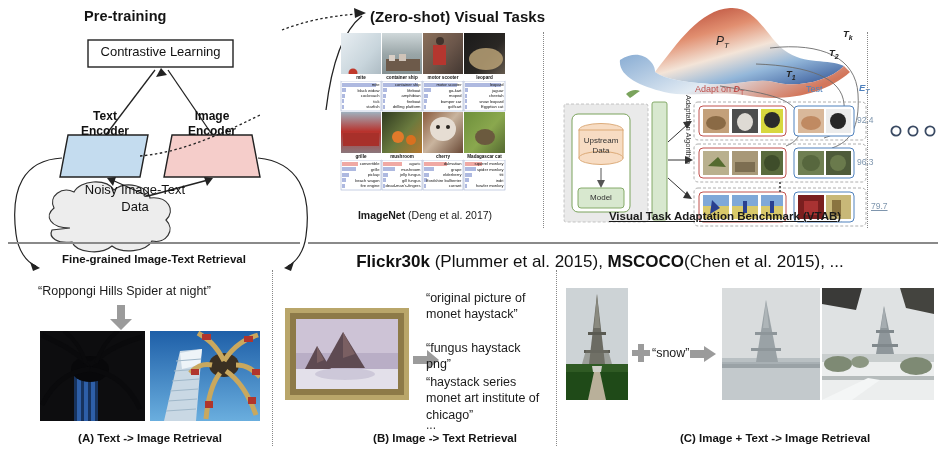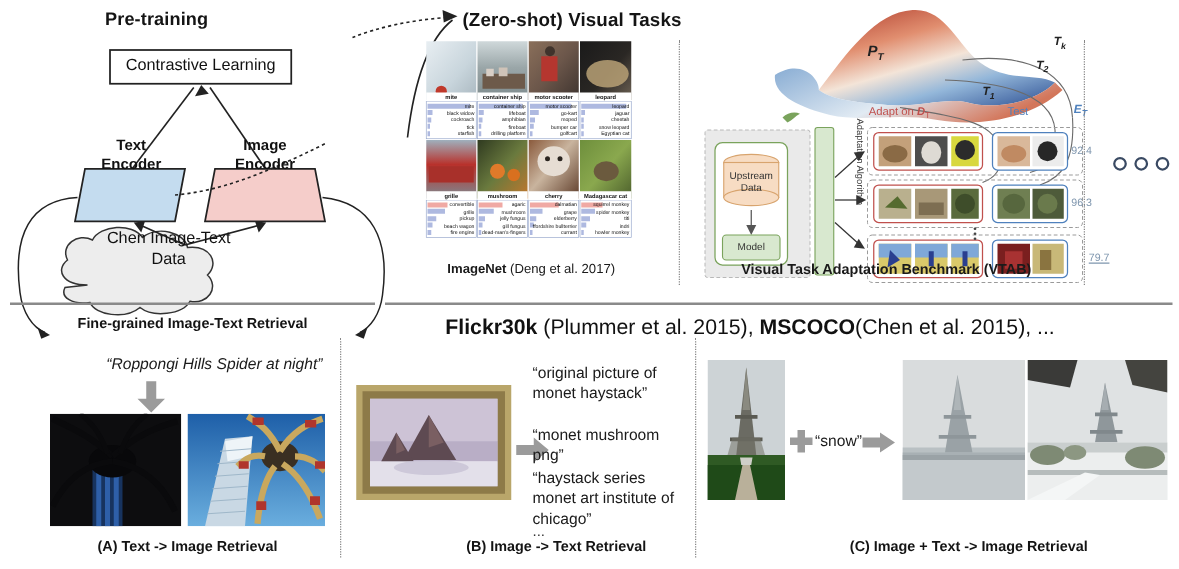--- a/index.html
+++ b/index.html
@@ -57,21 +57,21 @@
   <div>Text</div>
   <div>Encoder</div>
 </div>
 
 <div class="abs" style="left:171px;top:109px;width:82px;text-align:center;font-size:12px;font-weight:bold;line-height:1.22;">
   <div>Image</div>
   <div>Encoder</div>
 </div>
 
 <div class="abs" style="left:64px;top:182px;width:142px;text-align:center;font-size:13px;line-height:1.3;">
-  <div>Chen Image-Text</div>
+  <div>Noisy Image-Text</div>
   <div>Data</div>
 </div>
 
 <div class="abs hline" style="left:8px;top:242px;width:292px;height:1.5px;"></div>
 
 <div class="abs secttl" style="left:14px;top:253px;width:280px;">Fine-grained Image-Text Retrieval</div>
 
 <svg class="abs" style="left:282px;top:0px;" width="100" height="120" viewBox="0 0 100 120">
   <path d="M0,30 C20,22 46,16 76,14" stroke="#222" stroke-width="1.3" stroke-dasharray="2.5,2.5" fill="none"></path>
   <polygon points="84,13 72,8 73,18" fill="#222"></polygon>
@@ -356,21 +356,21 @@
     <rect x="266" y="193" width="25" height="24" fill="#c8b878"></rect>
       <rect x="272" y="198" width="9" height="16" fill="#8a7440"></rect>
 
     <circle cx="220" cy="181" r="1.1" fill="#444"></circle>
     <circle cx="220" cy="185" r="1.1" fill="#444"></circle>
     <circle cx="220" cy="189" r="1.1" fill="#444"></circle>
 
     <path d="M66,92 C70,88 76,87 80,89 C76,91 74,94 70,96 Z" fill="#7aa35c"></path>
   </svg>
 
-  <div class="abs" style="left:134px;top:32px;font-style:italic;font-weight:bold;font-size:12px;color:#222;">
+  <div class="abs" style="left:156px;top:32px;font-style:italic;font-weight:normal;font-size:12px;color:#222;">
     <span>P</span><sub style="font-size:8px;">T</sub>
   </div>
 
   <div class="abs" style="left:283px;top:26px;font-style:italic;font-weight:bold;font-size:9.5px;color:#222;">
     <span>T</span><sub style="font-size:7px;">k</sub>
   </div>
   <div class="abs" style="left:269px;top:45px;font-style:italic;font-weight:bold;font-size:9.5px;color:#222;">
     <span>T</span><sub style="font-size:7px;">2</sub>
   </div>
   <div class="abs" style="left:226px;top:66px;font-style:italic;font-weight:bold;font-size:9.5px;color:#222;">
@@ -391,39 +391,39 @@
   </div>
   <div class="abs" style="left:18px;top:191px;width:46px;text-align:center;font-size:8px;color:#333;">Model</div>
   <div class="abs" style="left:69px;top:123px;width:118px;text-align:center;font-size:7.5px;color:#333;
               transform:rotate(90deg);transform-origin:center;">Adaptation Algorithm</div>
 
   <div class="abs" style="left:297px;top:113px;font-size:8.5px;color:#7f96ae;">92.4</div>
   <div class="abs" style="left:297px;top:155px;font-size:8.5px;color:#7f96ae;">96.3</div>
   <div class="abs" style="left:311px;top:199px;font-size:8.5px;color:#7f96ae;text-decoration:underline;">79.7</div>
 </div>
 
-<div class="abs cap" style="left:566px;top:209px;width:286px;">
+<div class="abs cap" style="left:582px;top:209px;width:286px;text-decoration:underline;">
   <div class="capb" style="font-size:11.5px;">Visual Task Adaptation Benchmark (VTAB)</div>
 </div>
 
 <div class="abs vdot" style="left:867px;top:32px;height:196px;"></div>
 
 <svg class="abs" style="left:889px;top:124px;" width="48" height="14" viewBox="0 0 48 14">
   <circle cx="7" cy="7" r="4.6" fill="none" stroke="#3a4a63" stroke-width="1.8"></circle>
   <circle cx="24" cy="7" r="4.6" fill="none" stroke="#3a4a63" stroke-width="1.8"></circle>
   <circle cx="41" cy="7" r="4.6" fill="none" stroke="#3a4a63" stroke-width="1.8"></circle>
 </svg>
 
 <div class="abs hline" style="left:308px;top:242px;width:630px;height:1.5px;"></div>
 
 <div class="abs" style="left:320px;top:252px;width:560px;font-size:17px;text-align:center;">
   <span class="capb">Flickr30k</span><span> (Plummer et al. 2015), </span><span class="capb">MSCOCO</span><span>(Chen et al. 2015), ...</span>
 </div>
 
-<div class="abs quote" style="left:38px;top:283px;width:220px;text-align:right;font-style:italic;">“Roppongi Hills Spider at night”</div>
+<div class="abs quote" style="left:38px;top:283px;width:220px;text-align:left;">“Roppongi Hills Spider at night”</div>
 
 <svg class="abs" style="left:109px;top:305px;" width="24" height="25" viewBox="0 0 24 25">
   <polygon points="8,0 16,0 16,14 23,14 12,25 1,14 8,14" fill="#9b9b9b"></polygon>
 </svg>
 
 <div class="abs" style="left:40px;top:331px;width:105px;height:90px;overflow:hidden;">
   <svg width="105" height="90" viewBox="0 0 105 90">
     <rect width="105" height="90" fill="#0d0d0f"></rect>
     <rect x="34" y="38" width="24" height="52" fill="#17335e"></rect>
     <rect x="37" y="42" width="4" height="48" fill="#2e5fa8"></rect>
@@ -496,21 +496,21 @@
     <polygon points="32,38 39,52 32,55" fill="#7a5f62"></polygon>
     <ellipse cx="60" cy="66" rx="30" ry="6" fill="#c3bdd1" opacity="0.7"></ellipse>
   </svg>
 </div>
 
 <svg class="abs" style="left:413px;top:350px;" width="26" height="20" viewBox="0 0 26 20">
   <polygon points="0,6 14,6 14,0 26,10 14,20 14,14 0,14" fill="#9b9b9b"></polygon>
 </svg>
 
 <div class="abs quote" style="left:426px;top:290px;width:118px;">“original picture of monet haystack”</div>
-<div class="abs quote" style="left:426px;top:340px;width:122px;">“monet mushroom png”</div>
+<div class="abs quote" style="left:426px;top:340px;width:122px;">“fungus haystack png”</div>
 <div class="abs quote" style="left:426px;top:374px;width:118px;">“haystack series monet art institute of chicago”</div>
 <div class="abs" style="left:426px;top:418px;font-size:12px;color:#333;">...</div>
 
 <div class="abs secttl" style="left:330px;top:432px;width:230px;">(B) Image -&gt; Text Retrieval</div>
 
 <div class="abs vdot" style="left:556px;top:270px;height:176px;"></div>
 
 <div class="abs" style="left:566px;top:288px;width:62px;height:112px;overflow:hidden;">
   <svg width="62" height="112" viewBox="0 0 62 112">
     <rect width="62" height="112" fill="#cdd3d6"></rect>

